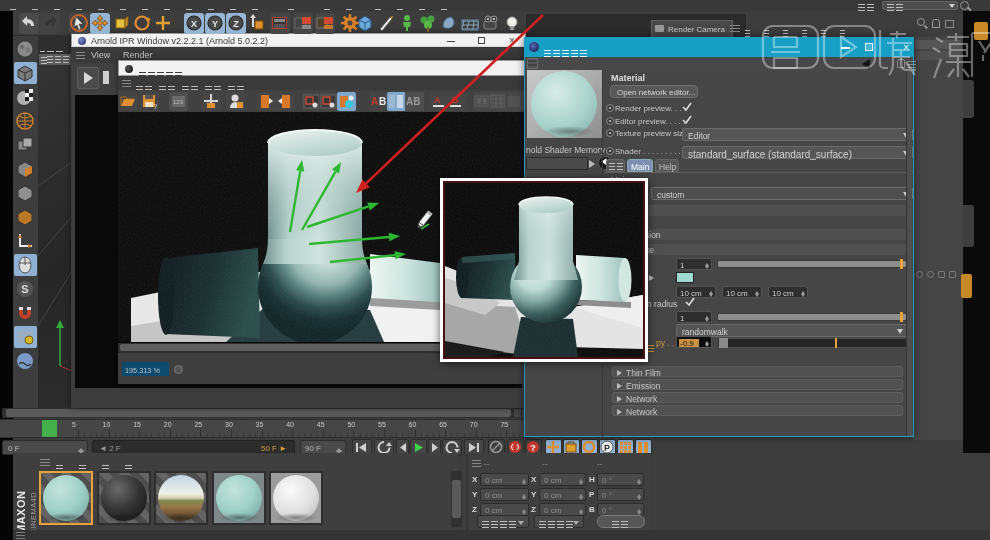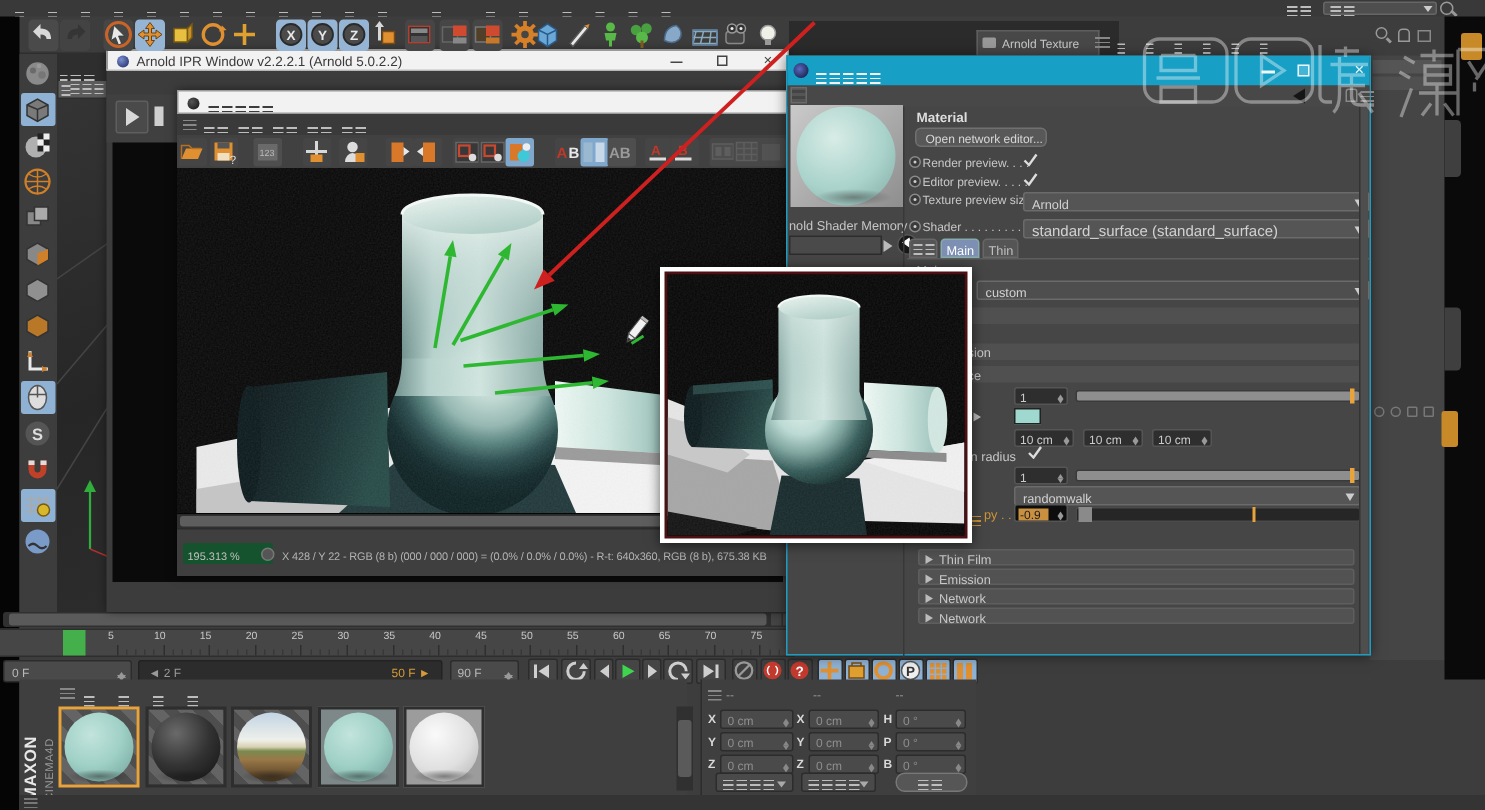--- a/index.html
+++ b/index.html
@@ -67,21 +67,21 @@
 <g stroke="#2fae3c" stroke-width="1.5">
       <line x1="22" y1="300" x2="22" y2="258"></line>
     </g>
 <path d="M22,254 l-4,8 h8 z" fill="#2fae3c"></path>
     <line x1="22" y1="300" x2="34" y2="305" stroke="#b03030"></line>
   </svg>
 
 <div class="a" style="left:526px;top:14px;width:220px;height:23px;background:#2b2b2b"></div>
 <div class="a" style="left:651px;top:20px;width:82px;height:17px;background:#484848;border:1px solid #5e5e5e;border-bottom:none">
 <div class="a" style="left:3px;top:4px;width:9px;height:7px;background:#999;border-radius:1px"></div>
-<div class="t" style="left:16px;top:4px;color:#c9c9c9">Arnold Texture</div>
+<div class="t" style="left:16px;top:4px;color:#c9c9c9">Render Camera</div>
   </div>
 
 <div class="a" style="left:746px;top:14px;width:226px;height:23px;background:#3d3d3d"></div>
 <div class="a" style="left:730px;top:24px;width:10px;height:8px;background:repeating-linear-gradient(0deg,#888 0 1px,transparent 1px 3px)"></div>
 <div class="a" style="left:745px;top:24px" id="om-menu">
     <span style="position:absolute;left:0px;top:0"><i class="z" style="width:5px;height:7px"></i><i class="z" style="width:5px;height:7px"></i></span>
     <span style="position:absolute;left:19px;top:0"><i class="z" style="width:5px;height:7px"></i><i class="z" style="width:5px;height:7px"></i></span>
     <span style="position:absolute;left:38px;top:0"><i class="z" style="width:5px;height:7px"></i><i class="z" style="width:5px;height:7px"></i></span>
     <span style="position:absolute;left:57px;top:0"><i class="z" style="width:5px;height:7px"></i><i class="z" style="width:5px;height:7px"></i></span>
     <span style="position:absolute;left:76px;top:0"><i class="z" style="width:5px;height:7px"></i><i class="z" style="width:5px;height:7px"></i></span>
@@ -402,20 +402,25 @@
 <div class="a" style="left:16px;top:532px;width:9px;height:7px;background:repeating-linear-gradient(0deg,#777 0 1px,transparent 1px 3px)"></div>
 
 <div class="a" style="left:71px;top:33px;width:455px;height:375px;background:#3c3c3c;box-shadow:0 0 6px rgba(0,0,0,.5)">
  <div class="a" style="left:0;top:0;width:455px;height:14px;background:#f2f2f2;border:1px solid #9a9a9a;border-bottom:1px solid #d8d8d8">
   <div class="a" style="left:6px;top:3px;width:8px;height:8px;border-radius:50%;background:radial-gradient(circle at 35% 35%,#7a8fd0,#1a2560)"></div>
   <div class="t" style="left:19px;top:2px;color:#3a3a3a;font-size:9px">Arnold IPR Window v2.2.2.1 (Arnold 5.0.2.2)</div>
   <div class="a" style="left:375px;top:7px;width:8px;height:1px;background:#444"></div>
   <div class="a" style="left:406px;top:3px;width:7px;height:7px;border:1px solid #444"></div>
   <div class="t" style="left:437px;top:1px;color:#444;font-size:10px">×</div>
  </div>
+ <div class="a" style="left:0;top:14px;width:455px;height:16px;background:#3a3a3a">
+  <div class="a" style="left:5px;top:4px;width:9px;height:8px;background:repeating-linear-gradient(0deg,#888 0 1px,transparent 1px 3px)"></div>
+  <div class="t" style="left:20px;top:3px;color:#c2c2c2;font-size:9px">View</div>
+  <div class="t" style="left:52px;top:3px;color:#c2c2c2;font-size:9px">Render</div>
+ </div>
  <div class="a" style="left:0;top:30px;width:455px;height:32px;background:#404040">
   <div class="a" style="left:6px;top:4px;width:22px;height:22px;background:#4a4a4a;border:1px solid #5e5e5e;border-radius:2px">
    <div class="a" style="left:6px;top:4px;width:0;height:0;border:6px solid transparent;border-left:9px solid #d8d8d8"></div>
       </div>
   <div class="a" style="left:32px;top:8px;width:4px;height:13px;border-left:3px solid #cfcfcf;border-right:3px solid #cfcfcf"></div>
  </div>
  <div class="a" style="left:4px;top:62px;width:447px;height:293px;background:#0a0a0a"></div>
 </div>
 
 <div class="a" style="left:118px;top:60px;width:647px;height:324px;background:#3e3e3e;box-shadow:0 0 6px rgba(0,0,0,.5)">
@@ -508,25 +513,24 @@
         </svg></div>
       <div class="a" style="left:387px;top:2px;width:19px;height:19px;background:#484848;border-radius:2px"><svg width="19" height="19">
           <rect x="3" y="4" width="12" height="11" fill="#525252"></rect>
         </svg></div>
     </div>
  <div class="a" style="left:0;top:52px;width:647px;height:231px;background:#060606"></div>
  <div class="a" style="left:0;top:283px;width:647px;height:9px;background:#303030">
   <div class="a" style="left:2px;top:1px;width:620px;height:7px;background:#5e5e5e;border-radius:2px"></div>
     </div>
  <div class="a" style="left:0;top:292px;width:647px;height:32px;background:#3f3f3f;border-top:1px solid #2c2c2c">
-  <div class="a" style="left:4px;top:9px;width:60px;height:14px;background:#14532d;border-radius:2px">
+  <div class="a" style="left:4px;top:9px;width:47px;height:14px;background:#0c4a6e;border-radius:2px">
         <div class="t" style="left:3px;top:4px;font-size:7.3px;color:#c0c0c0">195.313 %</div>
       </div>
   <div class="a" style="left:56px;top:12px;width:9px;height:9px;border-radius:50%;background:#555;border:1px solid #777"></div>
-  <div class="t" style="left:70px;top:13px;font-size:7.3px;color:#b2b2b2;letter-spacing:-0.1px">X 428 / Y 22 - RGB (8 b) (000 / 000 / 000) = (0.0% / 0.0% / 0.0%) - R-t: 640x360, RGB (8 b), 675.38 KB</div>
  </div>
 </div>
 
 <svg class="a" style="left:118px;top:112px" width="410" height="230" id="scene1">
 <defs>
 <linearGradient id="cyla" x1="0" y1="0" x2="1" y2="0">
  <stop offset="0" stop-color="#6e908c"></stop>
         <stop offset="0.22" stop-color="#b8d4ce"></stop>
  <stop offset="0.55" stop-color="#d2e7e1"></stop>
         <stop offset="1" stop-color="#87a8a3"></stop>
@@ -634,40 +638,40 @@
       </div>
       <div class="t" style="left:90px;top:79px;font-size:8px;color:#c8c8c8">Editor preview. . . . .</div>
       <svg class="a" style="left:157px;top:77px" width="10" height="9">
         <path d="M1,5 l3,3 5,-7" stroke="#ddd" stroke-width="1.6" fill="none"></path>
       </svg>
       <div class="a" style="left:81px;top:91px;width:8px;height:8px;border-radius:50%;border:1px solid #8a8a8a;background:#3a3a3a">
         <div class="a" style="left:2px;top:2px;width:2px;height:2px;border-radius:50%;background:#ccc"></div>
       </div>
       <div class="t" style="left:90px;top:91px;font-size:8px;color:#c8c8c8">Texture preview size</div>
       <div class="a" style="left:157px;top:90px;width:231px;height:13px;background:#555;border:1px solid #6b6b6b;border-radius:2px">
-        <div class="t" style="left:5px;top:2px;color:#d2d2d2;font-size:8.5px">Arnold</div>
+        <div class="t" style="left:5px;top:2px;color:#d2d2d2;font-size:8.5px">Editor</div>
         <div class="a" style="right:3px;top:4px;width:0;height:0;border:3.5px solid transparent;border-top:5px solid #ccc"></div>
       </div>
       <div class="a" style="left:81px;top:109px;width:8px;height:8px;border-radius:50%;border:1px solid #8a8a8a;background:#3a3a3a">
         <div class="a" style="left:2px;top:2px;width:2px;height:2px;border-radius:50%;background:#ccc"></div>
       </div>
       <div class="t" style="left:90px;top:109px;font-size:8px;color:#c8c8c8">Shader . . . . . . . . . .</div>
       <div class="a" style="left:157px;top:108px;width:231px;height:13px;background:#555;border:1px solid #6b6b6b;border-radius:2px">
         <div class="t" style="left:5px;top:2px;color:#d2d2d2;font-size:10px">standard_surface (standard_surface)</div>
         <div class="a" style="right:3px;top:4px;width:0;height:0;border:3.5px solid transparent;border-top:5px solid #ccc"></div>
       </div>
       <div class="a" style="left:81px;top:121px;width:19px;height:13px;background:#555;border:1px solid #666;border-radius:3px 3px 0 0">
         <i class="z" style="position:absolute;left:2px;top:2px;width:6px"></i>
         <i class="z" style="position:absolute;left:10px;top:2px;width:6px"></i>
       </div>
       <div class="a" style="left:102px;top:121px;width:26px;height:13px;background:#7d90b4;border:1px solid #8aa;border-radius:3px 3px 0 0">
         <div class="t" style="left:3px;top:2px;color:#fff;font-size:8.5px">Main</div>
       </div>
       <div class="a" style="left:130px;top:121px;width:24px;height:13px;background:#555;border:1px solid #666;border-radius:3px 3px 0 0">
-        <div class="t" style="left:3px;top:2px;color:#c0c0c0;font-size:8.5px">Thin</div>
+        <div class="t" style="left:3px;top:2px;color:#c0c0c0;font-size:8.5px">Help</div>
       </div>
       <div class="a" style="left:80px;top:134px;width:308px;height:1px;background:#5e5e5e"></div>
       <div class="t" style="left:86px;top:137px;font-size:8.5px;color:#d0d0d0">Main</div>
       <div class="a" style="left:126px;top:149px;width:262px;height:13px;background:#4e4e4e;border:1px solid #6b6b6b;border-radius:2px">
         <div class="t" style="left:5px;top:2px;color:#d2d2d2;font-size:8.5px">custom</div>
         <div class="a" style="right:3px;top:4px;width:0;height:0;border:3.5px solid transparent;border-top:5px solid #ccc"></div>
       </div>
       <div class="a" style="left:86px;top:167px;width:297px;height:11px;background:#505050;border-radius:2px"></div>
       <div class="a" style="left:86px;top:191px;width:297px;height:11px;background:#505050;border-radius:2px">
         <div class="t" style="left:34px;top:1px;color:#c8c8c8;font-size:8.5px">sion</div>

